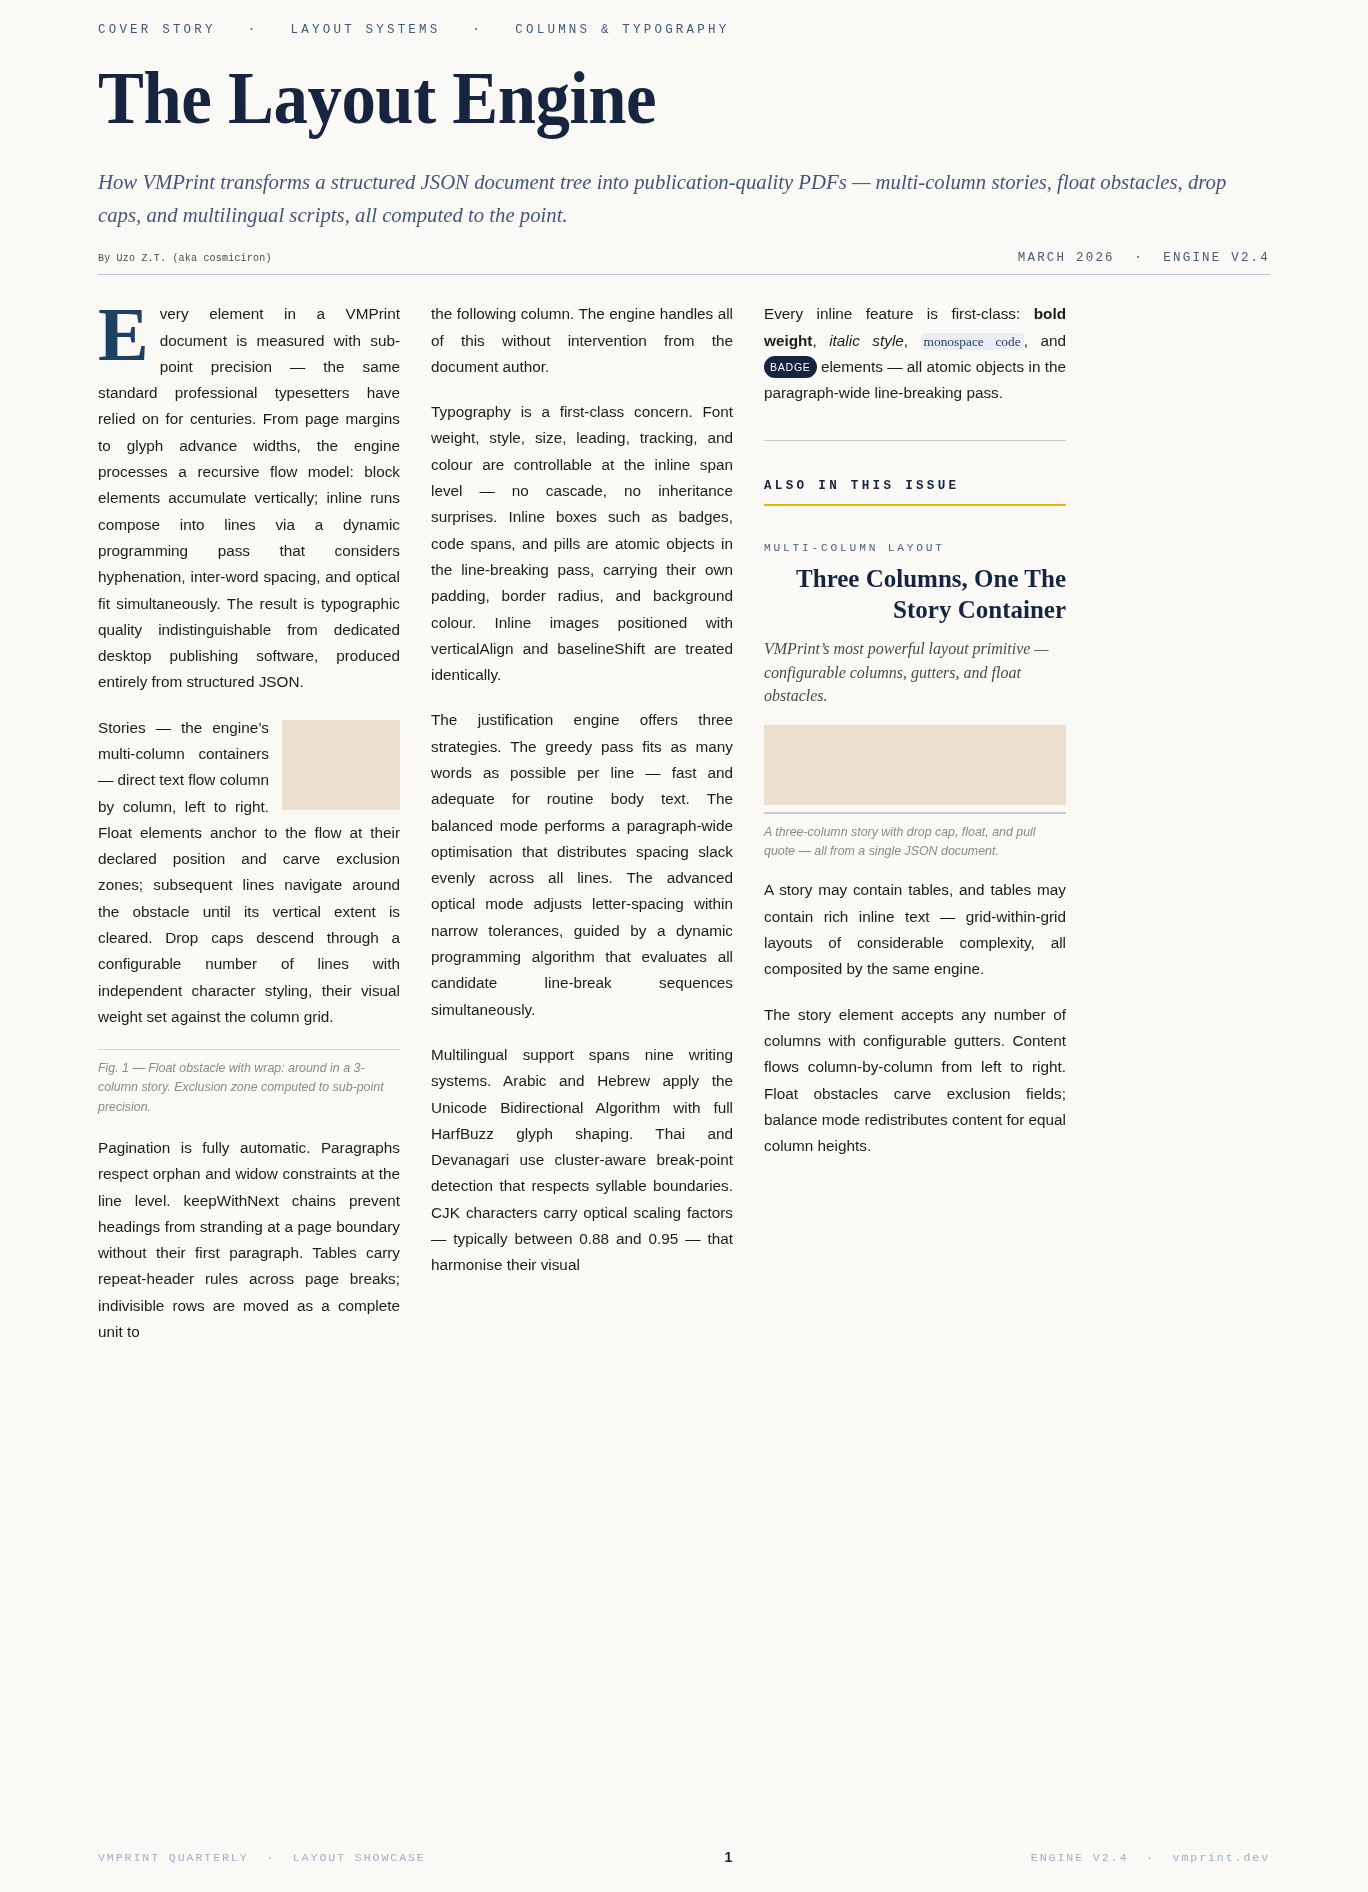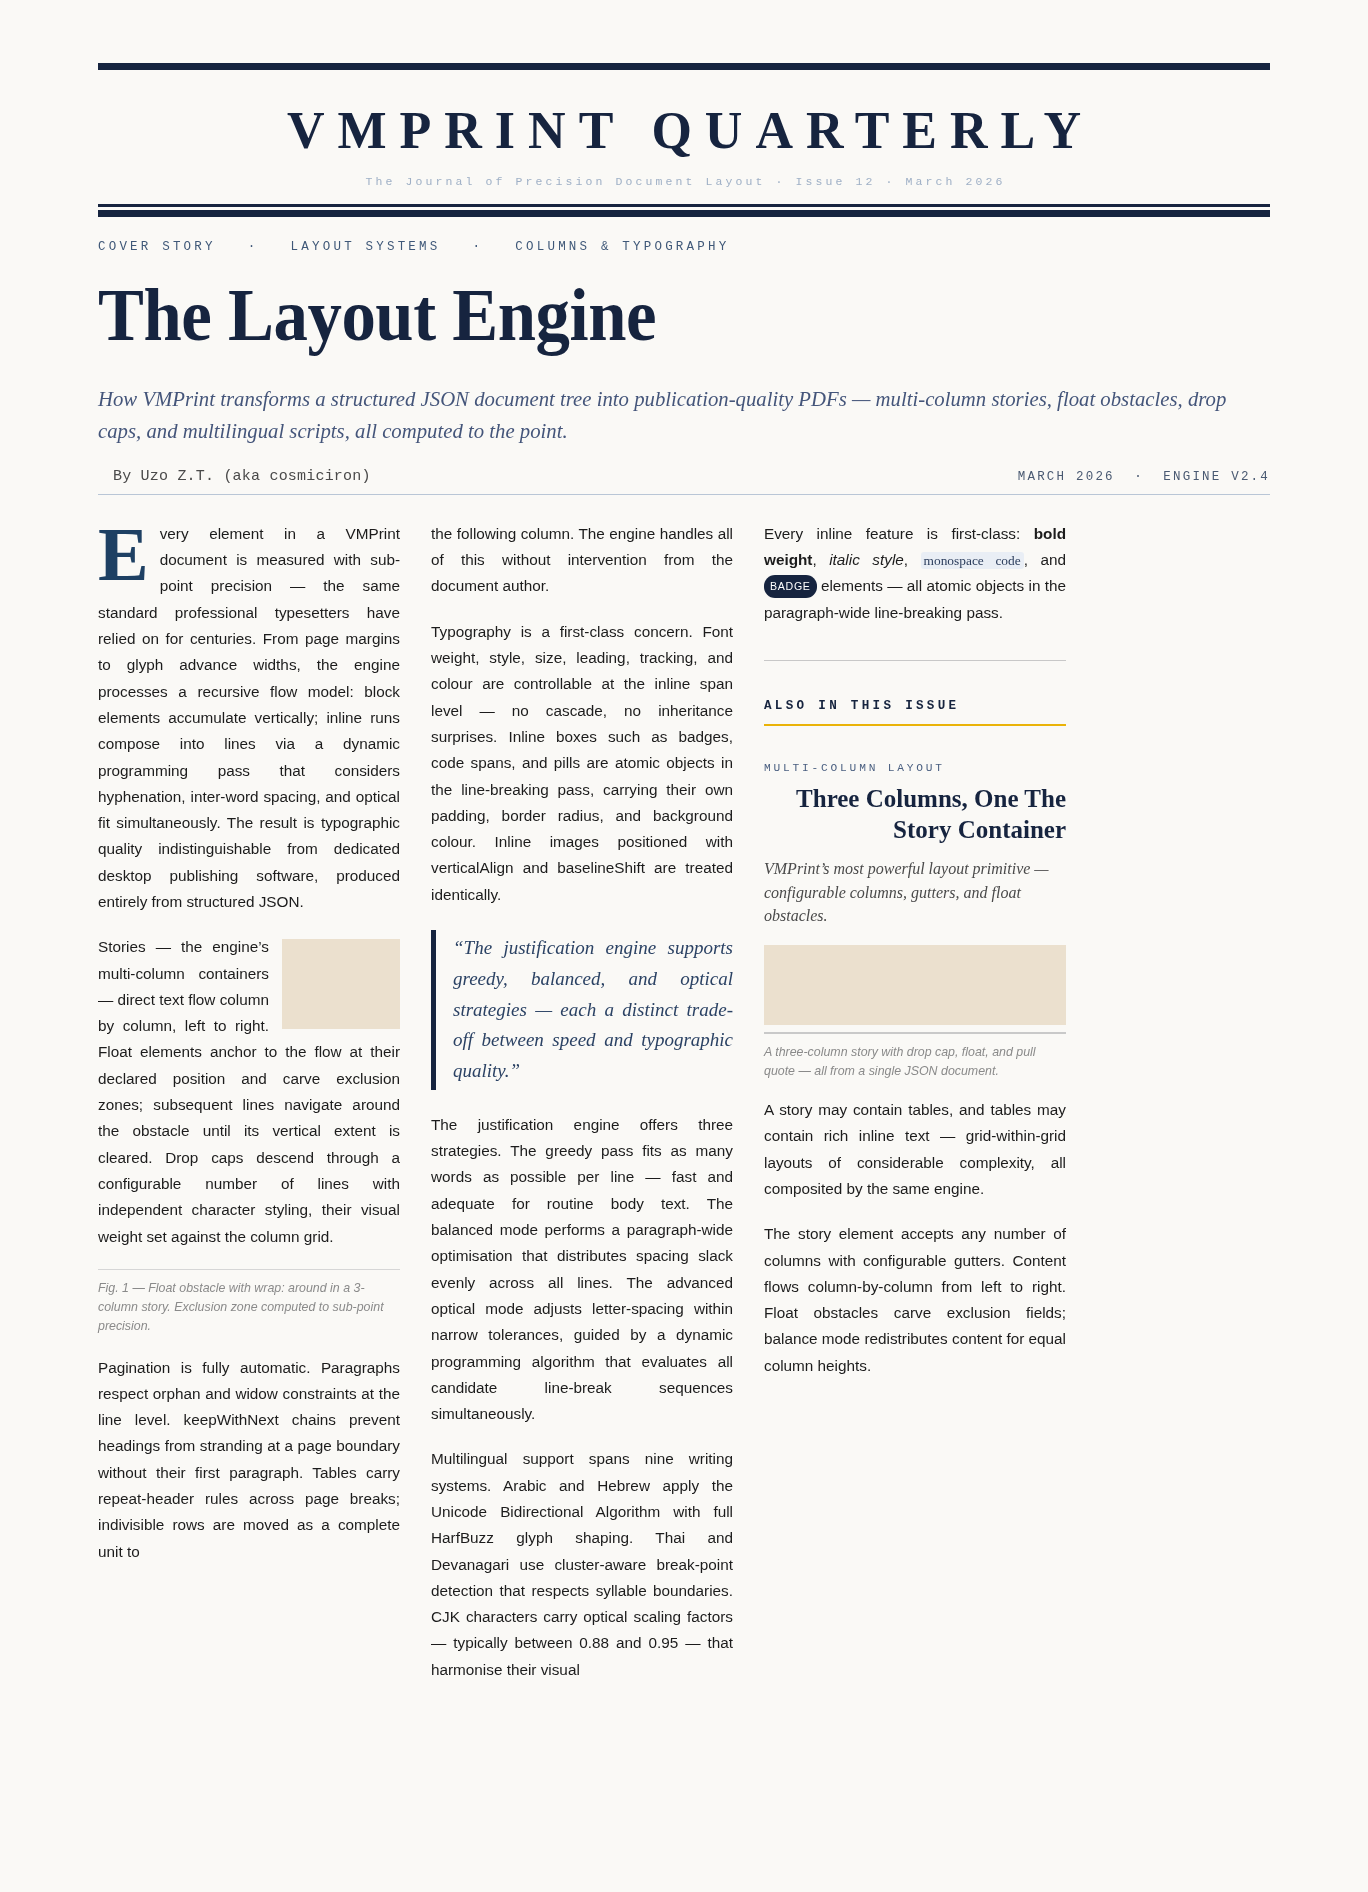--- a/index.html
+++ b/index.html
@@ -98,24 +98,23 @@
   .byline-row {
     display: flex;
     justify-content: space-between;
     align-items: baseline;
     margin-top: 20px;
     padding-bottom: 9px;
     border-bottom: 1px solid #b9c6d6;
   }
   .byline-author {
     font-family: "Liberation Mono", monospace;
-    font-size: 15px;
+    font-size: 10px;
     color: #4a4a4a;
     letter-spacing: 0.2px;
-    margin-left: 15px;
   }
   .byline-meta {
     font-family: "Liberation Mono", monospace;
     font-size: 12.5px;
     letter-spacing: 2.2px;
     color: #4a5a72;
     white-space: pre;
   }
 
   
@@ -285,26 +284,20 @@
     font-size: 14px;
     letter-spacing: 0;
     color: #16243f;
   }
 </style>
 </head>
 <body>
 
 <div class="page">
 
-  <div>
-    <div class="masthead-rule-top"></div>
-    <h1 class="masthead-title">VMPRINT QUARTERLY</h1>
-    <div class="masthead-sub">The Journal of Precision Document Layout  ·  Issue 12  ·  March 2026</div>
-    <div class="masthead-rule-double"></div>
-  </div>
 
   <div class="kicker">COVER STORY   ·   LAYOUT SYSTEMS   ·   COLUMNS &amp; TYPOGRAPHY</div>
 
   <div class="headline">The Layout Engine</div>
 
   <div class="deck">How VMPrint transforms a structured JSON document tree into publication-quality PDFs — multi-column stories, float obstacles, drop caps, and multilingual scripts, all computed to the point.</div>
 
   <div class="byline-row">
     <div class="byline-author">By Uzo Z.T. (aka cosmiciron)</div>
     <div class="byline-meta">MARCH 2026  ·  ENGINE V2.4</div>
@@ -318,21 +311,20 @@
       <p class="body-p"><span class="float-obstacle"></span><span>Stories — the engine’s multi-column containers — direct text flow column by column, left to right. Float elements anchor to the flow at their declared position and carve exclusion zones; subsequent lines navigate around the obstacle until its vertical extent is cleared. Drop caps descend through a configurable number of lines with independent character styling, their visual weight set against the column grid.</span></p>
 
       <div class="fig-caption">Fig. 1 — Float obstacle with wrap: around in a 3-column story. Exclusion zone computed to sub-point precision.</div>
 
       <p class="body-p">Pagination is fully automatic. Paragraphs respect orphan and widow constraints at the line level. keepWithNext chains prevent headings from stranding at a page boundary without their first paragraph. Tables carry repeat-header rules across page breaks; indivisible rows are moved as a complete unit to</p>
     </div>
 
     <div class="col">
       <p class="body-p">the following column. The engine handles all of this without intervention from the document author.</p>
       <p class="body-p">Typography is a first-class concern. Font weight, style, size, leading, tracking, and colour are controllable at the inline span level — no cascade, no inheritance surprises. Inline boxes such as badges, code spans, and pills are atomic objects in the line-breaking pass, carrying their own padding, border radius, and background colour. Inline images positioned with verticalAlign and baselineShift are treated identically.</p>
-      <div class="pullquote">“The justification engine supports greedy, balanced, and optical strategies — each a distinct trade-off between speed and typographic quality.”</div>
       <p class="body-p">The justification engine offers three strategies. The greedy pass fits as many words as possible per line — fast and adequate for routine body text. The balanced mode performs a paragraph-wide optimisation that distributes spacing slack evenly across all lines. The advanced optical mode adjusts letter-spacing within narrow tolerances, guided by a dynamic programming algorithm that evaluates all candidate line-break sequences simultaneously.</p>
       <p class="body-p">Multilingual support spans nine writing systems. Arabic and Hebrew apply the Unicode Bidirectional Algorithm with full HarfBuzz glyph shaping. Thai and Devanagari use cluster-aware break-point detection that respects syllable boundaries. CJK characters carry optical scaling factors — typically between 0.88 and 0.95 — that harmonise their visual</p>
     </div>
 
     <div class="col">
 
       <p class="body-p"><span>Every inline feature is first-class: </span><span class="b-bold">bold weight</span><span>, </span><span class="i-ital">italic style</span><span>, </span><span class="code-span">monospace code</span><span>, and </span><span class="badge">BADGE</span><span> elements — all atomic objects in the paragraph-wide line-breaking pass.</span></p>
 
       <div class="sidebar-sep"></div>
 

